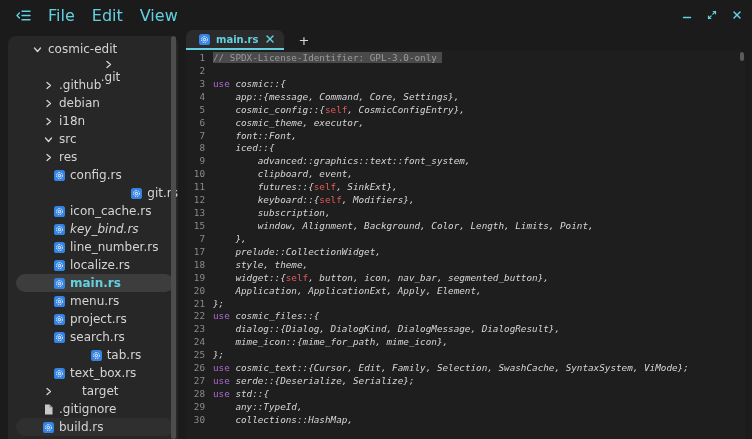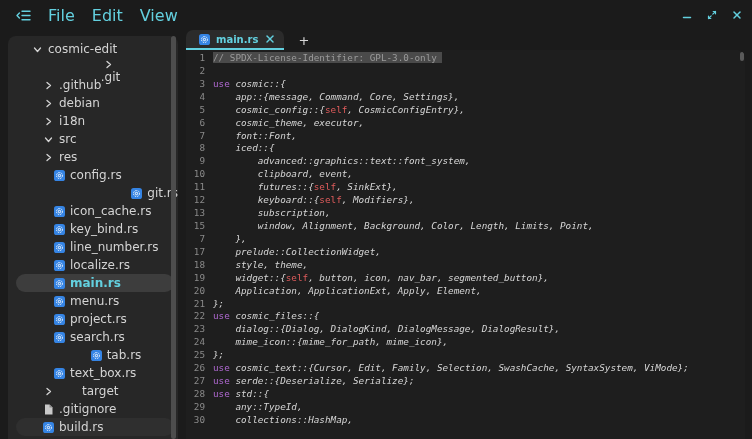--- a/index.html
+++ b/index.html
@@ -167,21 +167,21 @@
     <div class="side-item" style="padding-left: 46px;">
       <span class="marker">
         <svg width="11" height="11" viewBox="0 0 11 11">
           <rect width="11" height="11" rx="2.6" fill="#3584e4"></rect>
           <circle cx="5.5" cy="5.5" r="3" fill="none" stroke="#fff" stroke-width="1" stroke-dasharray="1.4 1.1"></circle>
           <circle cx="5.5" cy="5.5" r="1.2" fill="none" stroke="#fff" stroke-width="1"></circle>
         </svg>
       </span>
       <span class="lbl">icon_cache.rs</span>
     </div>
-    <div class="side-item" style="padding-left: 46px;">
+    <div class="side-item" style="padding-left: 46px; font-style: italic;">
       <span class="marker">
         <svg width="11" height="11" viewBox="0 0 11 11">
           <rect width="11" height="11" rx="2.6" fill="#3584e4"></rect>
           <circle cx="5.5" cy="5.5" r="3" fill="none" stroke="#fff" stroke-width="1" stroke-dasharray="1.4 1.1"></circle>
           <circle cx="5.5" cy="5.5" r="1.2" fill="none" stroke="#fff" stroke-width="1"></circle>
         </svg>
       </span>
       <span class="lbl">key_bind.rs</span>
     </div>
     <div class="side-item" style="padding-left: 46px;">

